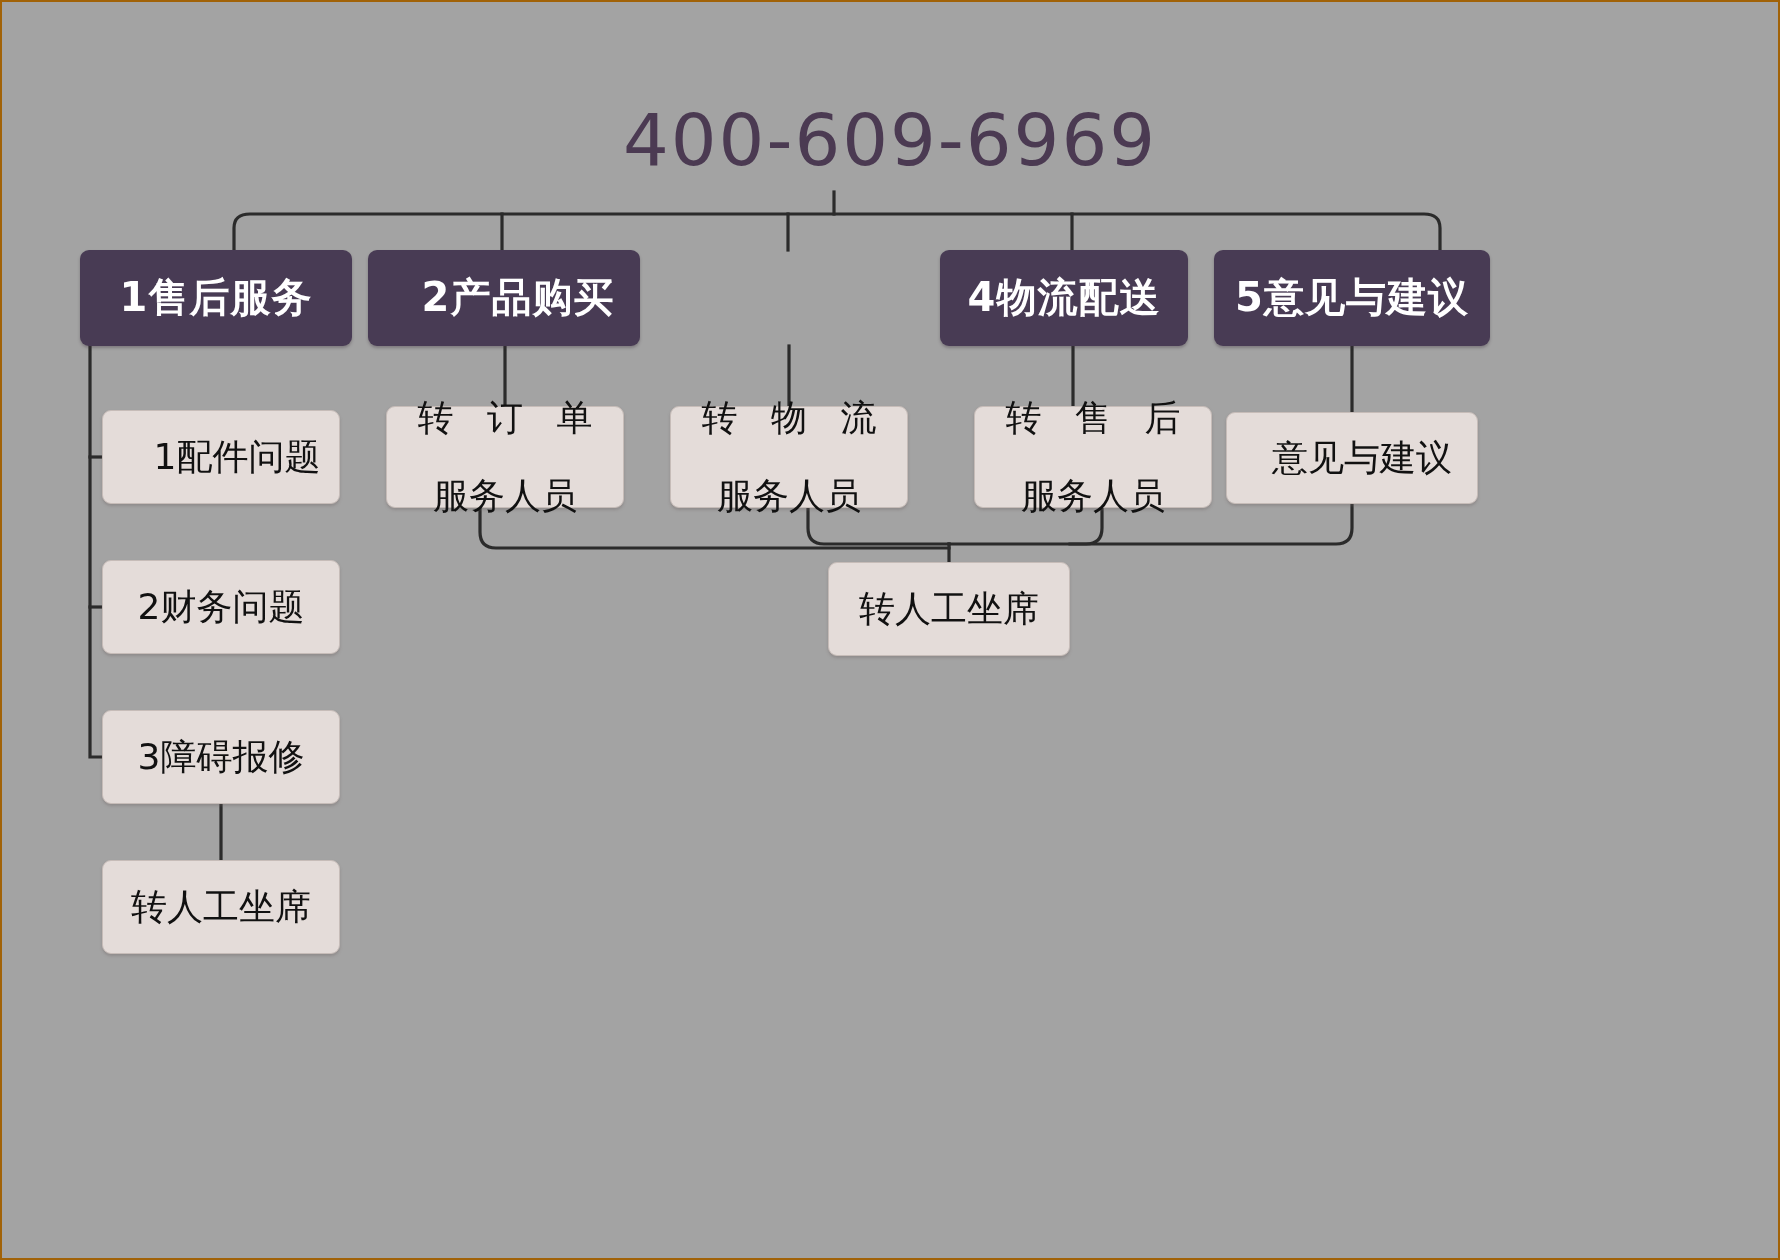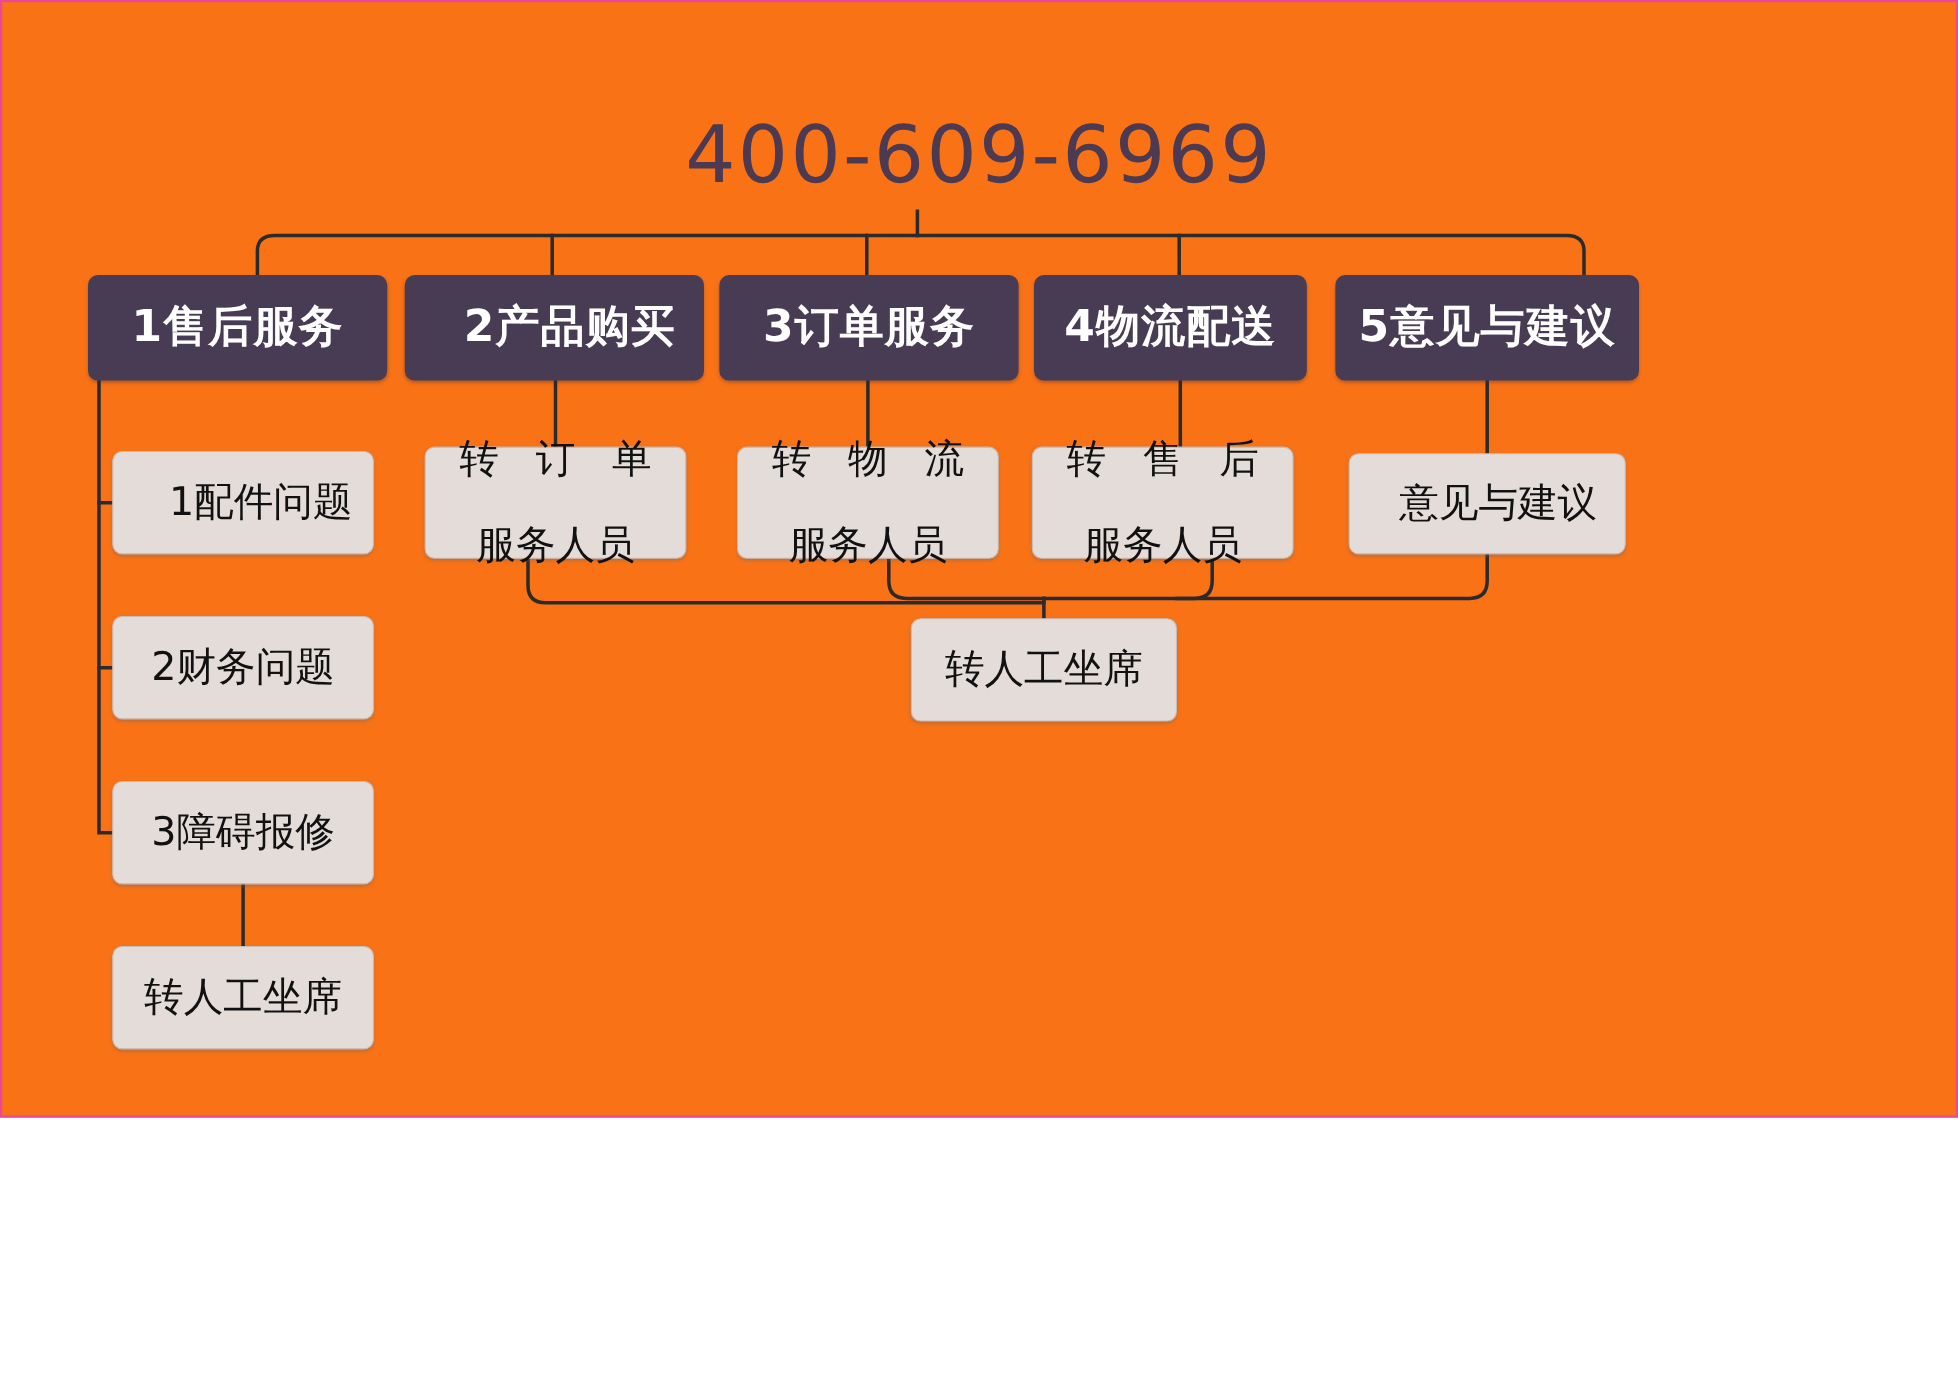--- a/index.html
+++ b/index.html
@@ -4,24 +4,24 @@
 <style>
   html,body{margin:0;padding:0;}
   body{
     width:1780px;height:1260px;
     background:#ffffff;
     font-family:"Liberation Sans","DejaVu Sans",sans-serif;
     overflow:hidden;
   }
   #stage{
     position:relative;
-    width:1780px;height:1016px;
+    width:1780px;height:1260px;
     box-sizing:border-box;
-    border:2px solid #ec4899;
-    background:#f97316;
+    border:2px solid #a16207;
+    background:#a3a3a3;
   }
   #svg-layer{
     position:absolute;left:0;top:0;
     width:1780px;height:1260px;
     pointer-events:none;
   }
   .node{
     position:absolute;
     box-sizing:border-box;
     display:flex;
@@ -109,23 +109,20 @@
   </svg>
 
   <div class="title">400-609-6969</div>
 
   <div class="node hdr" style="left:78px;top:248px;width:272px;height:96px;">
     <span>1售后服务</span>
   </div>
   <div class="node hdr" style="left:366px;top:248px;width:272px;height:96px;padding-left:28px;">
     <span>2产品购买</span>
   </div>
-  <div class="node hdr" style="left:652px;top:248px;width:272px;height:96px;">
-    <span>3订单服务</span>
-  </div>
   <div class="node hdr" style="left:938px;top:248px;width:248px;height:96px;">
     <span>4物流配送</span>
   </div>
   <div class="node hdr" style="left:1212px;top:248px;width:276px;height:96px;">
     <span>5意见与建议</span>
   </div>
 
   <div class="node sub" style="left:100px;top:408px;width:238px;height:94px;padding-left:32px;">
     <span>1配件问题</span>
   </div>
@@ -140,21 +137,21 @@
   </div>
 
   <div class="node sub two-line" style="left:384px;top:404px;width:238px;height:102px;">
     <span class="l1">转 订 单</span>
     <span class="l2">服务人员</span>
   </div>
   <div class="node sub two-line" style="left:668px;top:404px;width:238px;height:102px;">
     <span class="l1">转 物 流</span>
     <span class="l2">服务人员</span>
   </div>
-  <div class="node sub two-line" style="left:936px;top:404px;width:238px;height:102px;">
+  <div class="node sub two-line" style="left:972px;top:404px;width:238px;height:102px;">
     <span class="l1">转 售 后</span>
     <span class="l2">服务人员</span>
   </div>
 
   <div class="node sub" style="left:1224px;top:410px;width:252px;height:92px;padding-left:20px;">
     <span>意见与建议</span>
   </div>
 
   <div class="node sub" style="left:826px;top:560px;width:242px;height:94px;">
     <span>转人工坐席</span>

